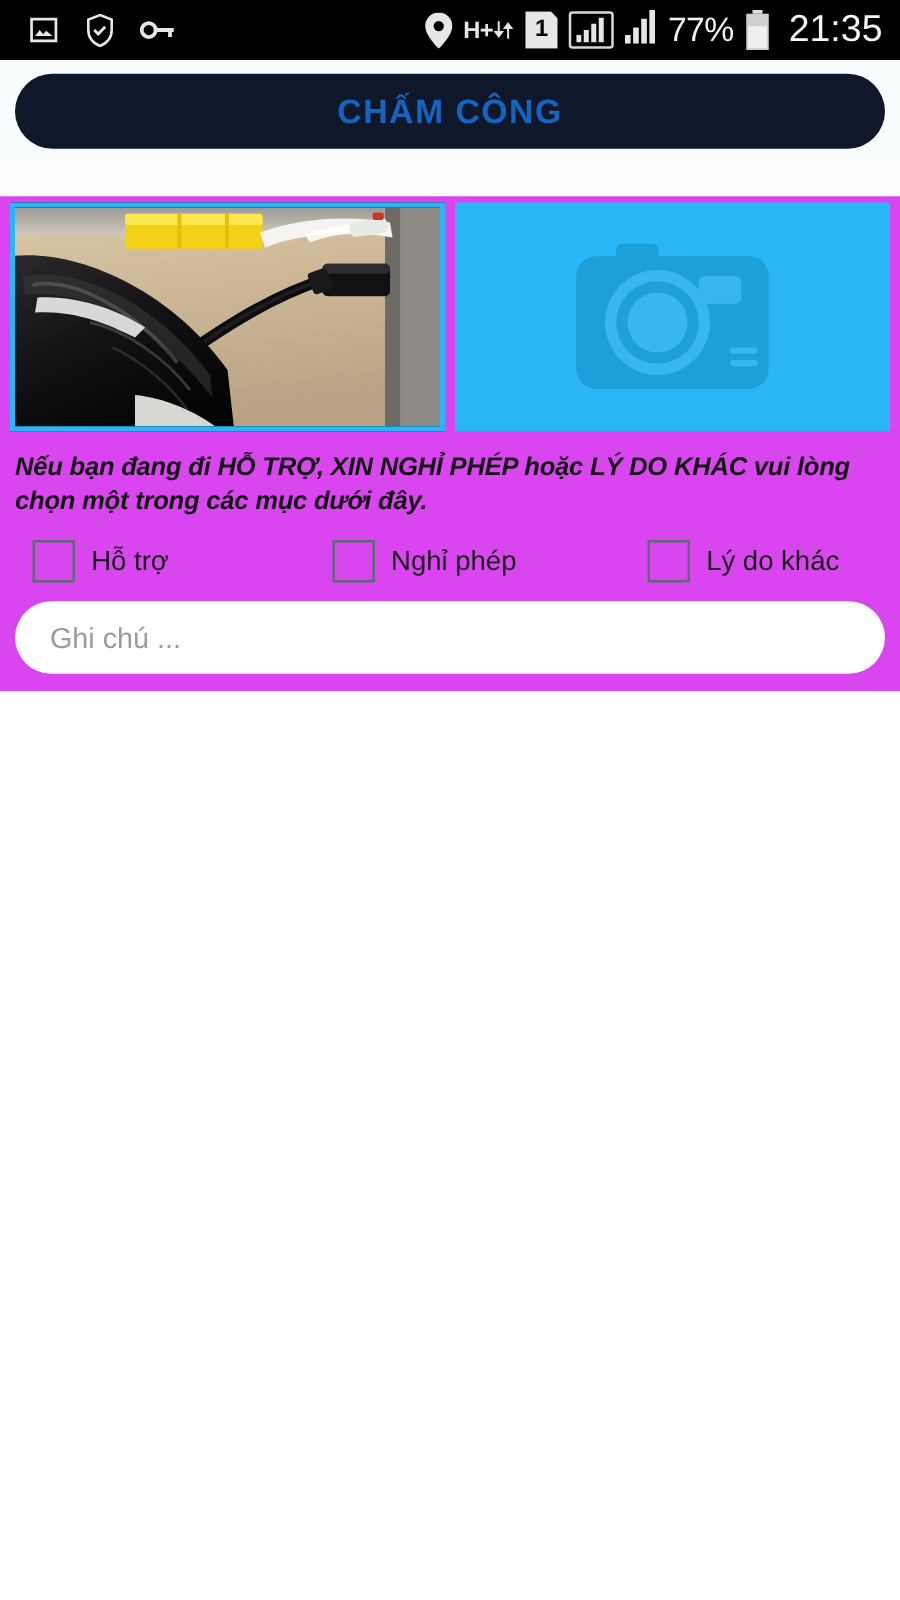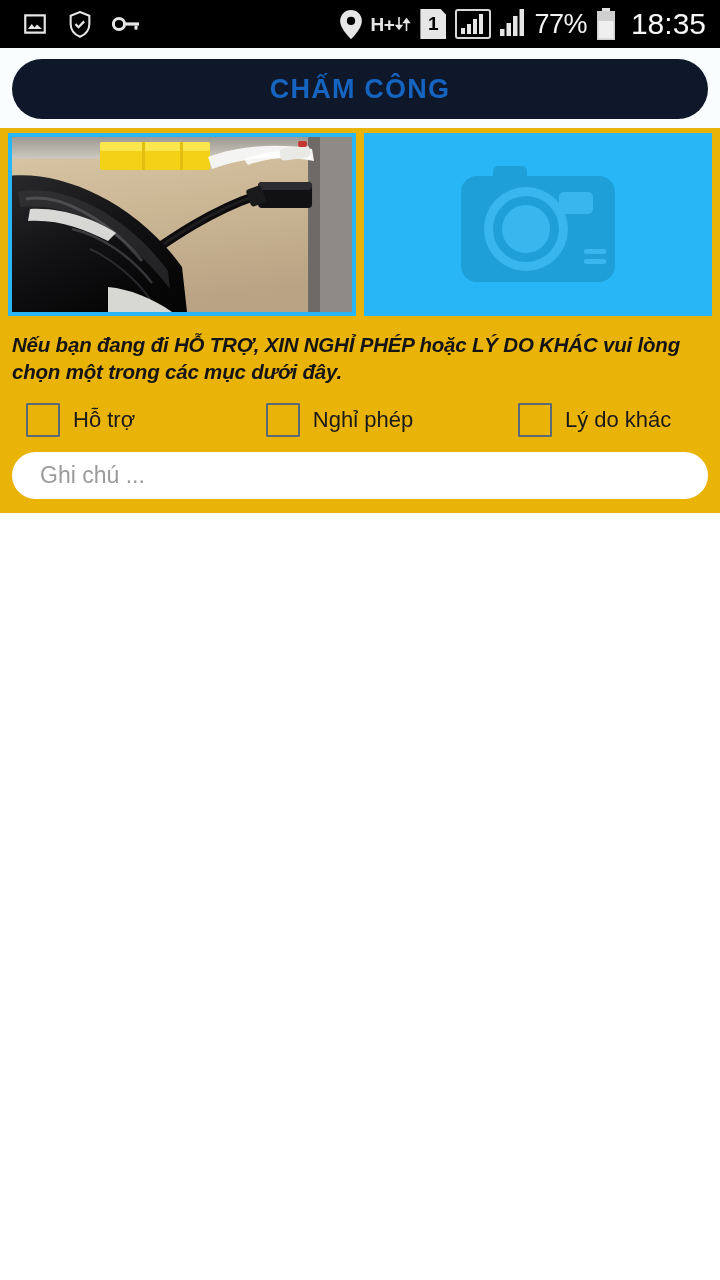--- a/index.html
+++ b/index.html
@@ -115,23 +115,24 @@
     letter-spacing: 1.2px;
     display: flex;
     align-items: center;
     justify-content: center;
     cursor: pointer;
     font-family: inherit;
   }
 
   
   .panel {
-    background: #eab308;
+    background: #d946ef;
     padding: 0 0 14px 0;
     flex: 0 0 auto;
+    margin-top: 29px;
   }
 
   .photos-row {
     display: flex;
     gap: 8px;
     padding: 5px 8px 0 8px;
     height: 188px;
   }
   .photo-cell {
     flex: 1 1 50%;
@@ -193,21 +194,21 @@
   }
   .cb-label {
     font-size: 22px;
     color: #1a1a1a;
     line-height: 1;
   }
 
   .note-wrap { padding: 15px 12px 0 12px; }
   .note-input {
     width: 100%;
-    height: 47px;
+    height: 58px;
     background: #ffffff;
     border: none;
     border-radius: 29px;
     padding: 0 28px;
     font-size: 23px;
     color: #222;
     font-family: inherit;
     outline: none;
     caret-color: #111;
   }
@@ -309,21 +310,21 @@
       <span class="sb-battery-text">77%</span>
 
       <span>
         <svg class="sb-icon" width="20" height="32" viewBox="0 0 20 32">
           <rect x="6" y="0" width="8" height="3" fill="#e0e0e0"></rect>
           <rect x="1" y="3" width="18" height="29" fill="#cfcfcf"></rect>
           <rect x="2.5" y="13" width="15" height="17.5" fill="#efefef"></rect>
         </svg>
       </span>
 
-      <span class="sb-clock">18:35</span>
+      <span class="sb-clock">21:35</span>
     </div>
   </div>
 
   <div class="header-wrap">
     <button class="btn-primary">CHẤM CÔNG</button>
   </div>
 
   <div class="panel">
 
     <div class="photos-row">

